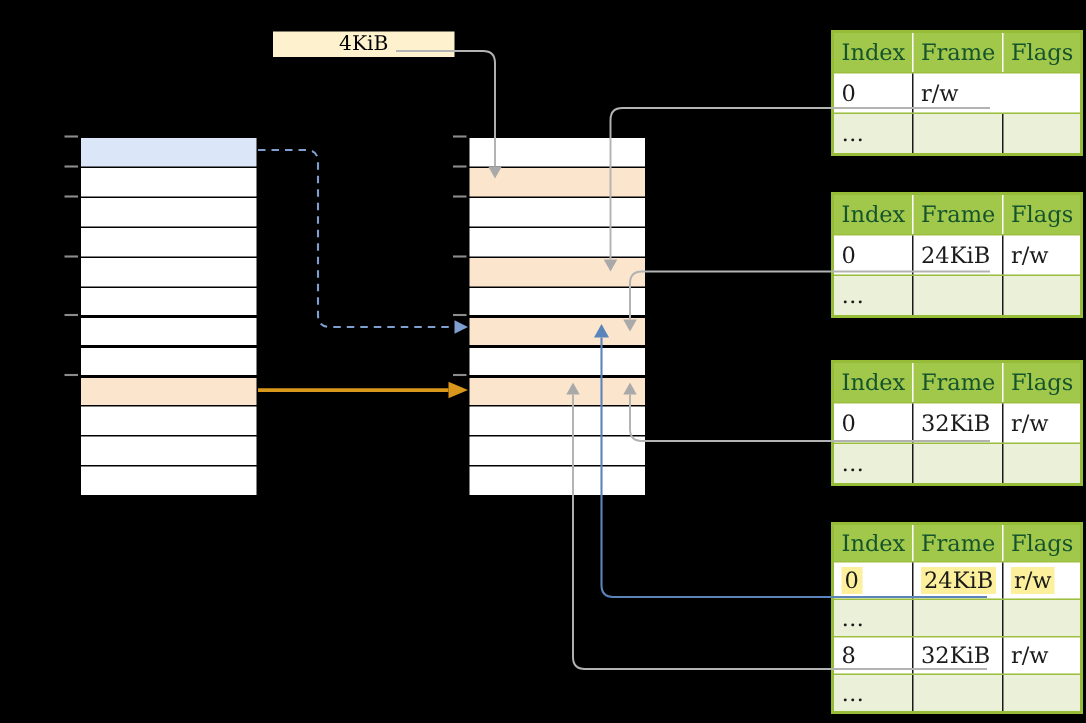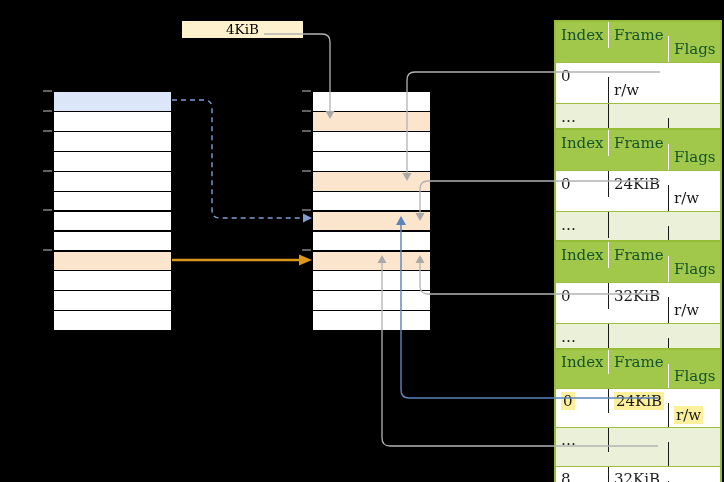--- a/index.html
+++ b/index.html
@@ -19,21 +19,21 @@
   .pt{
     position:absolute;left:554px;width:168px;box-sizing:border-box;
     border:2px solid #97bc38;background:#fff;font-size:15px;
   }
   .pt-row{display:flex;background:#fff;}
   .pt-row + .pt-row{border-top:1.5px solid #9dbf40;}
   .pt-row.alt{background:#ebf1d8;}
   .pt-cell{box-sizing:border-box;padding:0 0 0 5px;overflow:hidden;white-space:nowrap;color:#1a1a1a;}
   .pt-cell.c0{width:52px;flex:0 0 52px;}
   .pt-cell.c1{width:60px;flex:0 0 60px;}
-  .pt-cell.c2{flex:1;margin-top:14px;}
+  .pt-cell.c2{flex:1;}
   .pt-header .pt-cell{color:#14532d;font-weight:normal;}
   .pt-header .pt-cell + .pt-cell{border-left:1.5px solid #ffffff;}
   .pt-row:not(.pt-header) .pt-cell + .pt-cell{border-left:1px solid #1a1a1a;}
   .hl{padding:0 2px;}
   #overlay{position:absolute;left:0;top:0;pointer-events:none;}
 </style>
 </head>
 <body>
 
 <div id="stage">

